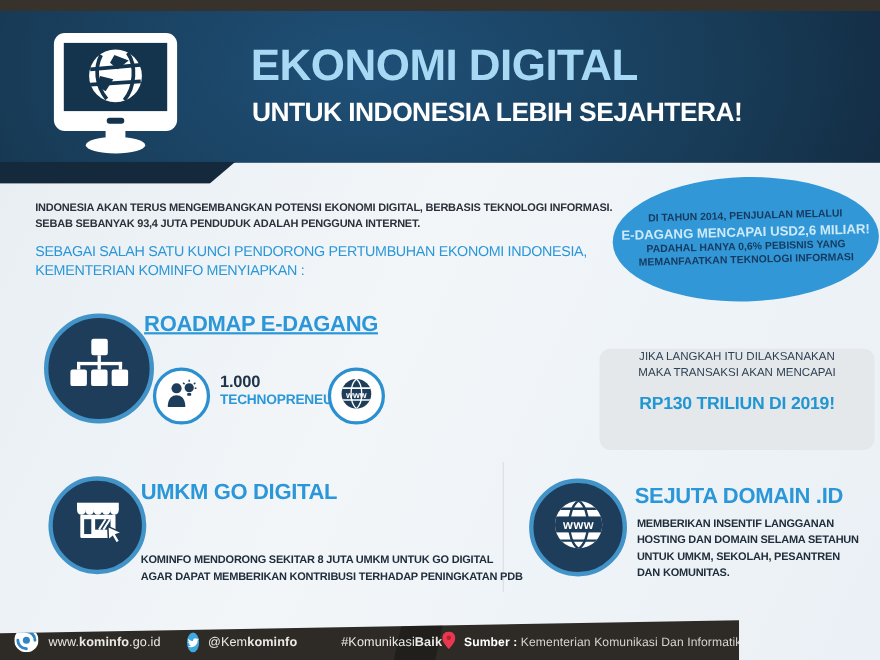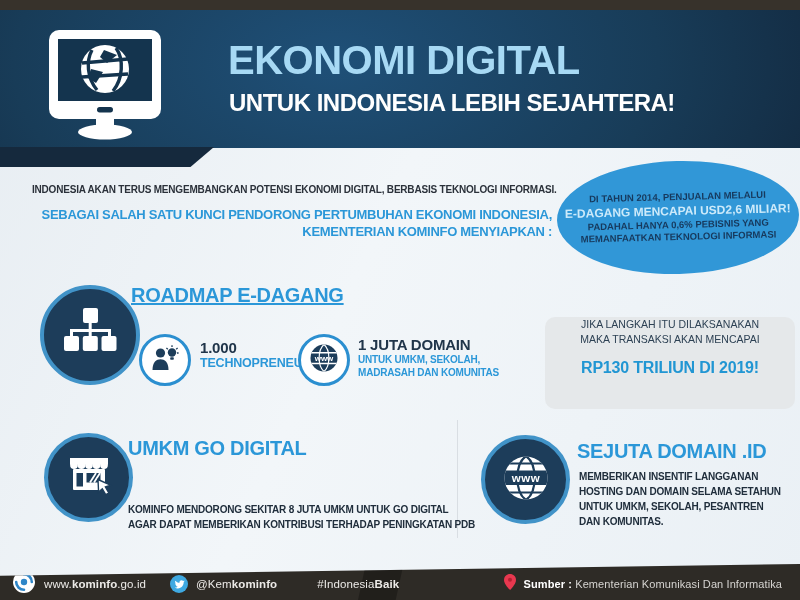--- a/index.html
+++ b/index.html
@@ -18,21 +18,21 @@
   .header-ext{
     left:0;top:147px;width:214px;height:20px;background:#15293d;
     clip-path:polygon(0 0,100% 0,89% 100%,0 100%);
   }
   .hdr-title{left:228px;top:38px;font-size:40px;font-weight:700;color:#a7d9f4;letter-spacing:-0.5px;white-space:nowrap;}
   .hdr-sub{left:229px;top:89px;font-size:24px;font-weight:700;color:#ffffff;letter-spacing:-0.5px;white-space:nowrap;}
   .monitor{left:46px;top:28px;}
   
   .intro{left:32px;top:183px;width:520px;}
   .intro-line{font-size:10px;font-weight:700;color:#2b313a;letter-spacing:-0.2px;line-height:14px;white-space:nowrap;}
-  .intro-hl{margin-top:9px;font-size:13px;font-weight:700;color:#2b97d8;letter-spacing:-0.3px;line-height:17px;white-space:nowrap;text-align:right;}
+  .intro-hl{margin-top:9px;font-size:13px;font-weight:400;color:#2b97d8;letter-spacing:-0.3px;line-height:17px;white-space:nowrap;}
   
   .bubble{
     left:557px;top:161px;width:242px;height:113px;background:#3197d7;border-radius:50%;
     display:flex;flex-direction:column;justify-content:center;align-items:center;transform:rotate(-1.5deg);
   }
   .bubble .b-dark{font-size:9.5px;font-weight:700;color:#17395d;line-height:12.5px;white-space:nowrap;}
   .bubble .b-light{font-size:12px;font-weight:700;color:#cdeafa;line-height:15px;white-space:nowrap;}
   
   .big-circle{
     box-sizing:border-box;border-radius:50%;background:#1d3d5a;border:4px solid #4193c8;
@@ -66,21 +66,21 @@
   
   .divider{left:457px;top:420px;width:1px;height:118px;background:#d9dee3;}
   .t-umkm{left:128px;top:437px;}
   .body-text{font-size:10px;font-weight:700;color:#202e3c;letter-spacing:-0.2px;line-height:15px;white-space:nowrap;}
   .umkm-p1{left:128px;top:469px;}
   .umkm-p2{left:128px;top:502px;}
   .t-sejuta{left:577px;top:440px;}
   .sejuta-text{left:579px;top:469px;}
   
   .footer{
-    left:0;top:562px;width:800px;height:38px;background:#2e2b26;
+    left:0;top:562px;width:672px;height:38px;background:#2e2b26;
     clip-path:polygon(0 36%,100% 5%,100% 100%,0 100%);
   }
   .footer-seam{left:358px;top:0;width:46px;height:38px;background:rgba(0,0,0,0.28);
     clip-path:polygon(18% 0,100% 0,82% 100%,0 100%);}
   .footer-row{
     left:13px;right:18px;bottom:5px;height:22px;display:flex;align-items:center;
   }
   .f-text{font-size:11.5px;color:#eceae7;letter-spacing:0.1px;white-space:nowrap;}
   .f-bold{font-weight:700;}
   .tw-circle{width:18px;height:18px;border-radius:50%;background:#3fa9e1;display:flex;align-items:center;justify-content:center;margin-left:24px;}
@@ -117,20 +117,21 @@
       <rect x="50" y="91" width="18" height="9" fill="#ffffff"></rect>
       <ellipse cx="59" cy="104" rx="27" ry="7.5" fill="#ffffff"></ellipse>
     </svg>
   </div>
 
   <div class="abs hdr-title">EKONOMI DIGITAL</div>
   <div class="abs hdr-sub">UNTUK INDONESIA LEBIH SEJAHTERA!</div>
 
   <div class="abs intro">
     <div class="intro-line">INDONESIA AKAN TERUS MENGEMBANGKAN POTENSI EKONOMI DIGITAL, BERBASIS TEKNOLOGI INFORMASI.</div>
+    <div class="intro-line">SEBAB SEBANYAK 93,4 JUTA PENDUDUK ADALAH PENGGUNA INTERNET.</div>
     <div class="intro-hl">SEBAGAI SALAH SATU KUNCI PENDORONG PERTUMBUHAN EKONOMI INDONESIA,</div>
     <div class="intro-hl" style="margin-top:0;">KEMENTERIAN KOMINFO MENYIAPKAN :</div>
   </div>
 
   <div class="abs bubble">
     <div class="b-dark">DI TAHUN 2014, PENJUALAN MELALUI</div>
     <div class="b-light">E-DAGANG MENCAPAI USD2,6 MILIAR!</div>
     <div class="b-dark">PADAHAL HANYA 0,6% PEBISNIS YANG</div>
     <div class="b-dark">MEMANFAATKAN TEKNOLOGI INFORMASI</div>
   </div>
@@ -188,25 +189,20 @@
         <circle cx="15" cy="15" r="13.5" fill="#1d3d5a"></circle>
         <g clip-path="url(#clipSm)" stroke="#ffffff" fill="none">
           <line x1="1" y1="9.8" x2="29" y2="9.8" stroke-width="1.5"></line>
           <line x1="1" y1="20.6" x2="29" y2="20.6" stroke-width="1.5"></line>
           <path d="M15,1.5 C8.5,7 8.5,23 15,28.5" stroke-width="1.2"></path>
           <path d="M15,1.5 C21.5,7 21.5,23 15,28.5" stroke-width="1.2"></path>
         </g>
         <text x="15" y="18.4" text-anchor="middle" font-family="Liberation Sans, sans-serif" font-weight="bold" font-size="8" fill="#ffffff">www</text>
       </svg>
     </span>
-  </div>
-  <div class="abs stat2-text">
-    <div class="stat-value">1 JUTA DOMAIN</div>
-    <div class="stat-label-sm">UNTUK UMKM, SEKOLAH,</div>
-    <div class="stat-label-sm">MADRASAH DAN KOMUNITAS</div>
   </div>
 
   <div class="abs gray-box">
     <div class="g-line">JIKA LANGKAH ITU DILAKSANAKAN</div>
     <div class="g-line">MAKA TRANSAKSI AKAN MENCAPAI</div>
     <div class="g-hl">RP130 TRILIUN DI 2019!</div>
   </div>
 
   <div class="abs divider"></div>
 
@@ -284,21 +280,21 @@
       </span>
       <span class="f-text" style="margin-left:9px;"><span>www.</span><span class="f-bold">kominfo</span><span>.go.id</span></span>
 
       <span class="tw-circle">
         <svg width="11" height="11" viewBox="0 0 24 24">
           <path fill="#ffffff" d="M23.4,4.8c-0.8,0.4-1.7,0.6-2.6,0.8c0.9-0.6,1.6-1.5,2-2.5c-0.9,0.5-1.9,0.9-2.9,1.1 C19,3.3,17.8,2.8,16.5,2.8c-2.5,0-4.5,2-4.5,4.5c0,0.4,0,0.7,0.1,1C8.4,8.1,5.1,6.3,2.9,3.6C2.5,4.3,2.3,5,2.3,5.9 c0,1.6,0.8,2.9,2,3.7C3.6,9.6,2.9,9.4,2.3,9v0.1c0,2.2,1.5,4,3.6,4.4c-0.4,0.1-0.8,0.2-1.2,0.2c-0.3,0-0.6,0-0.8-0.1 c0.6,1.8,2.2,3.1,4.2,3.1c-1.5,1.2-3.5,1.9-5.6,1.9c-0.4,0-0.7,0-1.1-0.1c2,1.3,4.4,2,6.9,2c8.3,0,12.8-6.9,12.8-12.8 c0-0.2,0-0.4,0-0.6C22,6.6,22.8,5.8,23.4,4.8z"></path>
         </svg>
       </span>
       <span class="f-text" style="margin-left:8px;text-align:center;"><span>@Kem</span><span class="f-bold">kominfo</span></span>
 
-      <span class="f-text" style="margin-left:40px;"><span>#Indonesia</span><span class="f-bold">Baik</span></span>
+      <span class="f-text" style="margin-left:40px;"><span>#Komunikasi</span><span class="f-bold">Baik</span></span>
 
       <span class="spacer"></span>
 
       <span>
         <svg width="12" height="16" viewBox="0 0 12 16">
           <path d="M6,0 C2.7,0 0,2.6 0,5.9 C0,10.2 6,16 6,16 S12,10.2 12,5.9 C12,2.6 9.3,0 6,0 Z" fill="#e8384f"></path>
           <circle cx="6" cy="5.8" r="2" fill="#b61f31"></circle>
         </svg>
       </span>
       <span class="f-text" style="margin-left:8px;font-size:11px;"><span class="src-label">Sumber :</span>&nbsp;<span class="src-value">Kementerian Komunikasi Dan Informatika</span></span>

